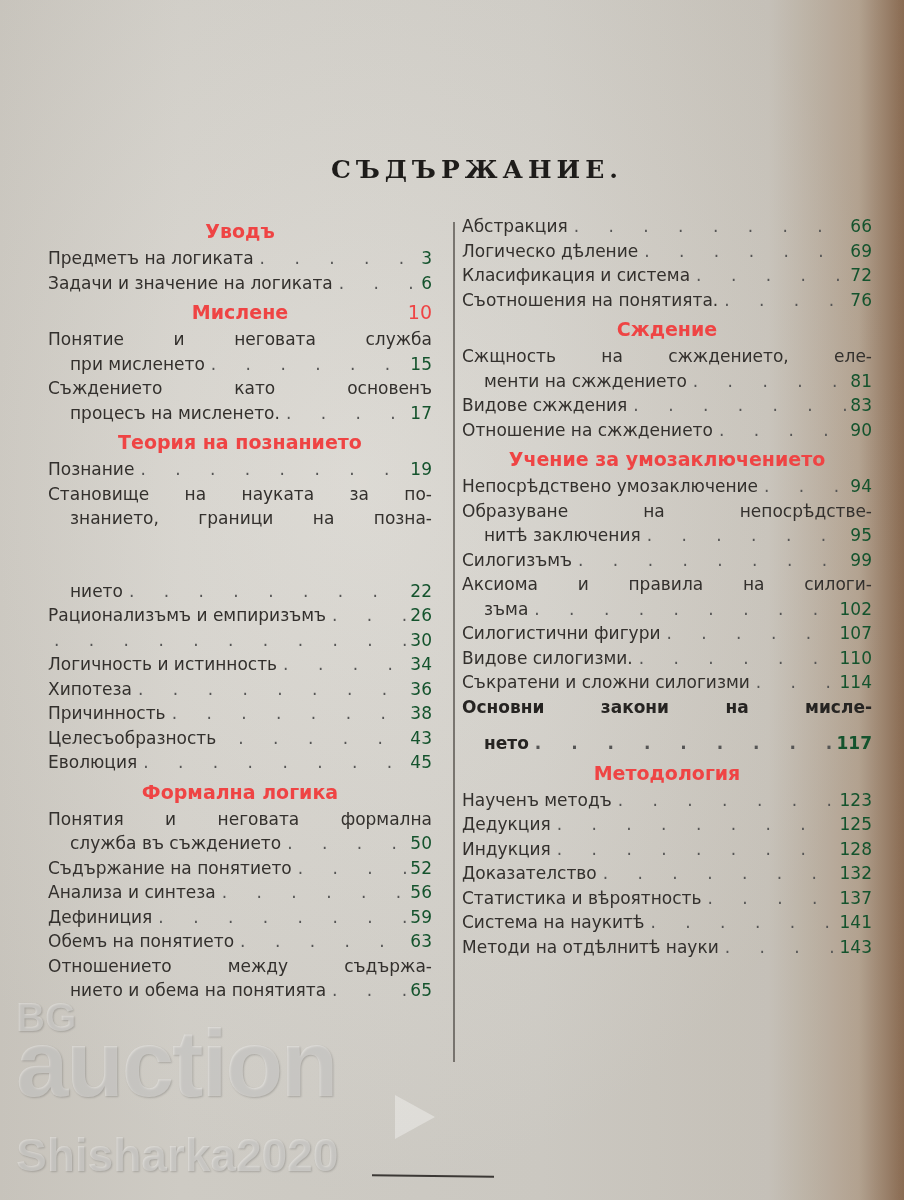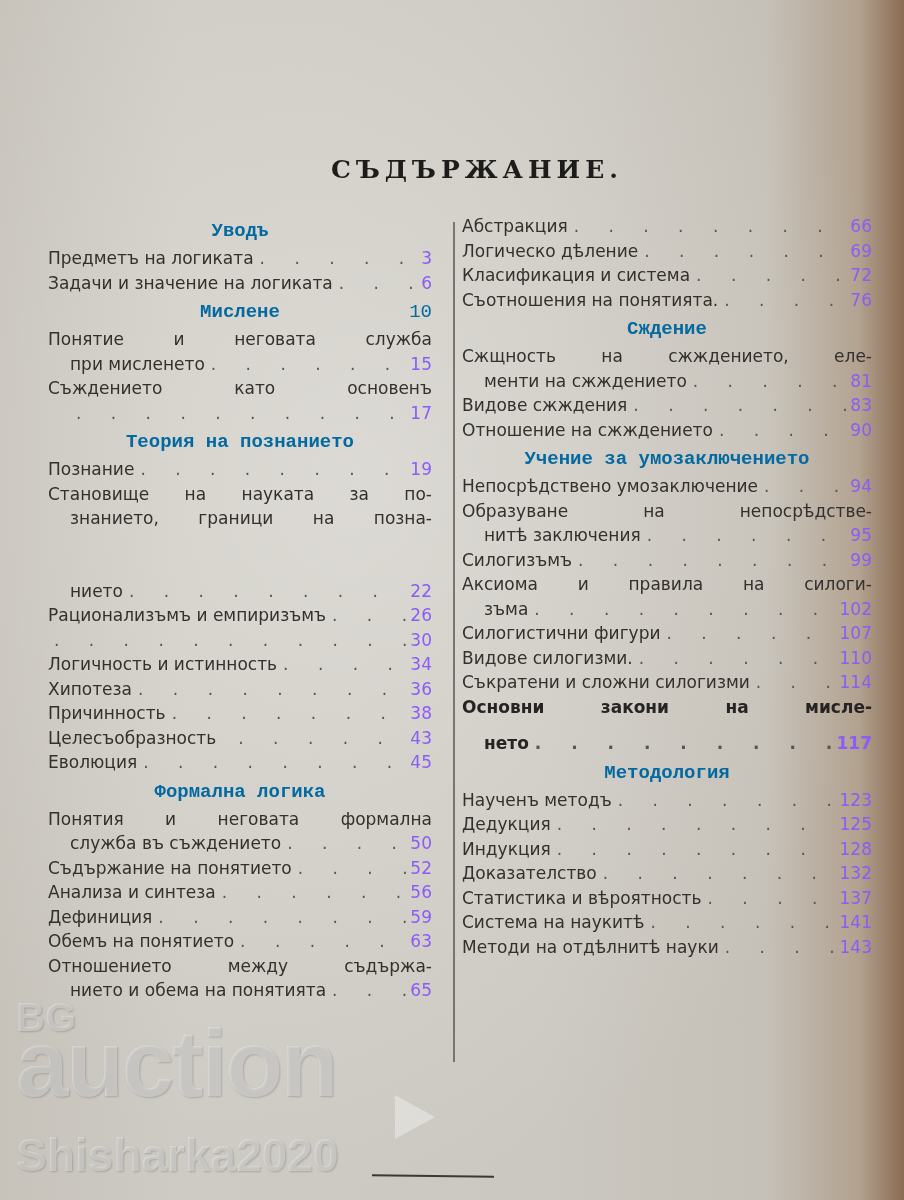--- a/index.html
+++ b/index.html
@@ -19,31 +19,31 @@
     letter-spacing: 5px; color: #1e1c1a; padding-left: 50px; box-sizing: border-box;
   }
   .col { position: absolute; top: 214px; }
   .col-left { left: 48px; width: 384px; }
   .col-right { left: 462px; width: 410px; }
   .divider {
     position: absolute; left: 453px; top: 222px; width: 2px; height: 840px;
     background: #5a5550; opacity: 0.75;
   }
   .section-title {
-    text-align: center; font-weight: bold; font-size: 19px; color: #0369a1;
-    margin: 6px 0 4px; position: relative; font-family: Liberation Mono, monospace;
+    text-align: center; font-weight: bold; font-size: 19px; color: #ef4444;
+    margin: 6px 0 4px; position: relative;
   }
   .section-title .pg { position: absolute; right: 0; font-weight: normal; }
   .entry {
     display: flex; align-items: flex-end; font-size: 17px; line-height: 24.5px;
     color: #33302d;
   }
   .entry .txt { white-space: pre-wrap; }
   .entry .dots { flex: 1; letter-spacing: 12px; overflow: hidden; white-space: nowrap; color: #555; padding-left: 6px; }
-  .entry .num { padding-left: 4px; color: #8b5cf6; }
+  .entry .num { padding-left: 4px; color: #14532d; }
   .entry.wrap { flex-direction: column; align-items: stretch; }
   .entry.wrap .line1 { text-align: justify; text-align-last: justify; }
   .entry.wrap .line2 { display: flex; align-items: flex-end; padding-left: 22px; }
   .entry.bold { font-weight: bold; color: #262422; }
   .watermark {
     position: absolute; left: 16px; font-family: "Liberation Sans", sans-serif; font-weight: bold;
     color: rgba(255,255,255,0.35); text-shadow: 1px 1px 2px rgba(0,0,0,0.18);
   }
   .wm1 { top: 995px; font-size: 40px; }
   .wm2 { top: 1010px; font-size: 94px; letter-spacing: -2px; }
@@ -83,20 +83,21 @@
       <div class="line1">Понятие и неговата служба</div>
       <div class="line2" style="display: flex; align-items: flex-end;">
         <span class="txt">при мисленето</span>
         <span class="dots">. . . . . . . . . . . . . . . . .</span>
         <span class="num">15</span>
       </div>
     </div>
     <div class="entry wrap">
       <div class="line1">Съждението като основенъ</div>
       <div class="line2" style="display: flex; align-items: flex-end;">
+        <span class="txt">процесъ на мисленето.</span>
         <span class="dots">. . . . . . . . . . . . . . . . .</span>
         <span class="num">17</span>
       </div>
     </div>
     <div class="section-title"><span>Теория на познанието</span></div>
     <div class="entry">
       <div style="display: flex; align-items: flex-end; width: 100%;">
         <span class="txt">Познание</span>
         <span class="dots">. . . . . . . . . . . . . . . . .</span>
         <span class="num">19</span>

